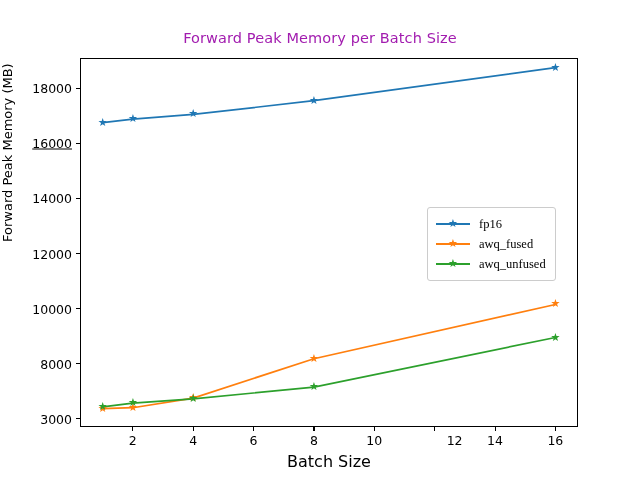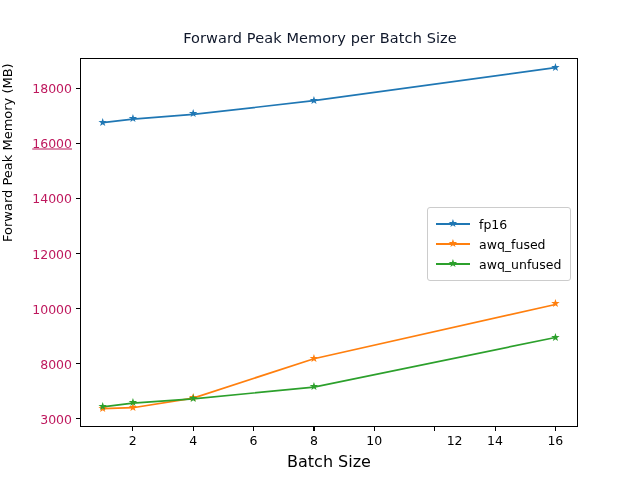--- a/index.html
+++ b/index.html
@@ -15,21 +15,21 @@
     font-family: "DejaVu Sans", sans-serif;
     overflow: hidden;
   }
   #plot-title {
     position: absolute;
     left: 0;
     top: 30px;
     width: 640px;
     text-align: center;
     font-size: 14.5px;
-    color: #0f172a;
+    color: #a21caf;
     letter-spacing: 0.1px;
   }
   
   #axes-frame {
     position: absolute;
     left: 80px;
     top: 58px;
     width: 498px;
     height: 369px;
     border: 1.1px solid #000000;
@@ -43,21 +43,21 @@
     width: 498px;
     height: 369px;
     overflow: visible;
   }
   
   .ytick-label {
     position: absolute;
     right: 644px;     
     text-align: right;
     font-size: 12.5px;
-    color: #be185d;
+    color: #000000;
     transform: translateY(-50%);
     white-space: nowrap;
   }
   .ytick-mark {
     position: absolute;
     left: 76px;
     width: 4px;
     height: 1.1px;
     background: #000000;
   }
@@ -130,20 +130,21 @@
     left: 17px;
     top: 7px;
     font-size: 11px;
     line-height: 0;
     transform: translate(-50%, 0);
   }
   .legend-text {
     font-size: 12.5px;
     color: #000000;
     white-space: nowrap;
+    font-family: Liberation Serif, serif;
   }
   .marker {
     position: absolute;
     font-size: 11px;
     line-height: 0;
     transform: translate(-50%, 0);
     pointer-events: none;
   }
 </style>
 </head>

